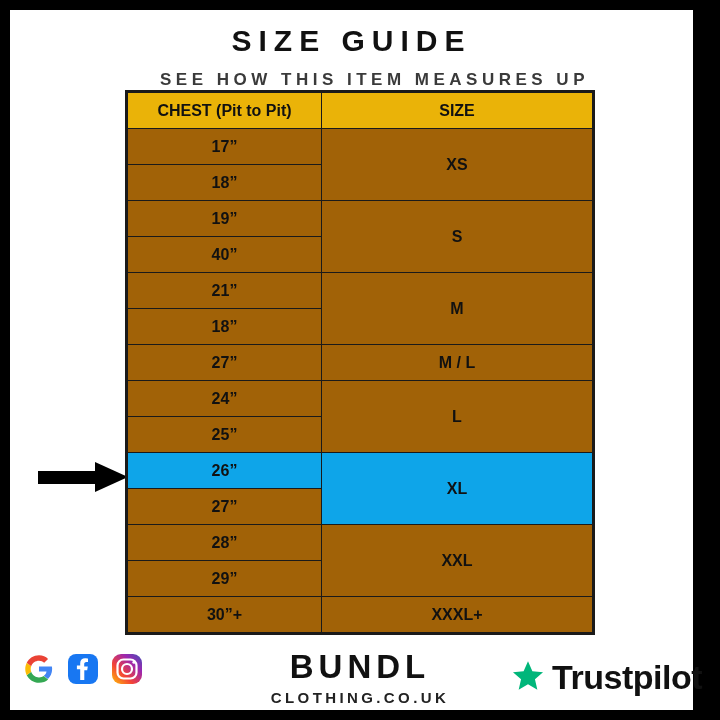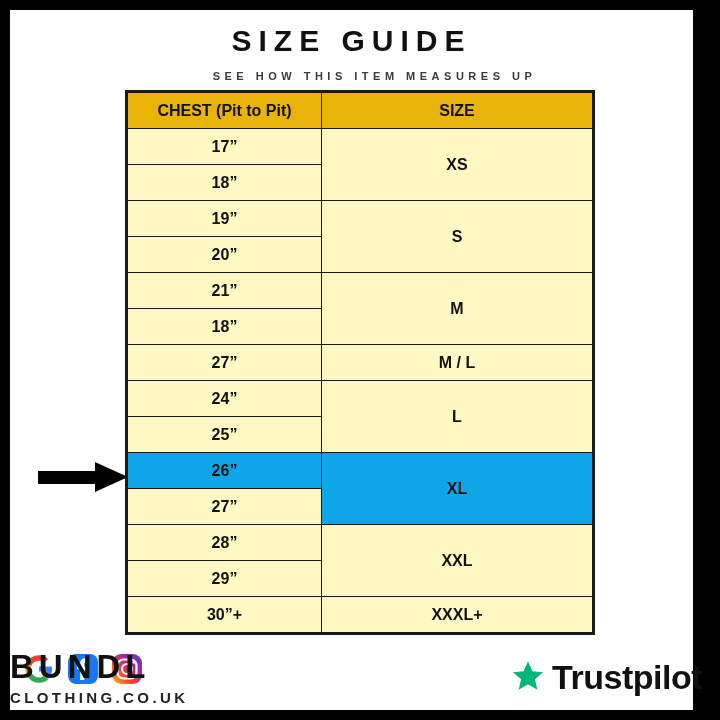--- a/index.html
+++ b/index.html
@@ -25,21 +25,21 @@
   .title {
     text-align: center;
     font-size: 30px;
     font-weight: bold;
     letter-spacing: 7px;
     color: #111;
     margin-top: 14px;
   }
   .subtitle {
     text-align: center;
-    font-size: 11px;
+    font-size: 17px;
     font-weight: bold;
     letter-spacing: 4.5px;
     color: #3a3a3a;
     margin-top: 12px;
     margin-left: 46px;
   }
   .table-wrap {
     position: absolute;
     left: 115px;
     top: 80px;
@@ -60,21 +60,21 @@
     height: 35px;
     font-size: 16px;
   }
   td.header-cell {
     height: 40px;
     background: #eab308;
     font-size: 17px;
     border-bottom: 3px solid #1a1a1a;
   }
   td.grey {
-    background: #fef9c3;
+    background: #a16207;
   }
   td.white {
     background: #0ea5e9;
   }
   .col-chest { width: 195px; }
   .col-size { width: 272px; }
 
   .arrow {
     position: absolute;
     left: 28px;
@@ -121,21 +121,21 @@
     height: 34px;
     display: flex;
     align-items: center;
     justify-content: center;
   }
   .brand {
     position: absolute;
     left: 0;
     top: 10px;
     width: 700px;
-    text-align: left;
+    text-align: center;
   }
   .brand .name {
     font-size: 33px;
     font-weight: bold;
     letter-spacing: 5px;
     color: #111;
   }
   .brand .url {
     font-size: 15px;
     font-weight: bold;
@@ -189,21 +189,21 @@
         </tr>
         <tr>
           <td class="grey">18”</td>
         </tr>
 
         <tr>
           <td class="grey">19”</td>
           <td class="grey" rowspan="2">S</td>
         </tr>
         <tr>
-          <td class="grey">20”</td>
+          <td class="grey">40”</td>
         </tr>
 
         <tr>
           <td class="grey">21”</td>
           <td class="grey" rowspan="2">M</td>
         </tr>
         <tr>
           <td class="grey">18”</td>
         </tr>
 

